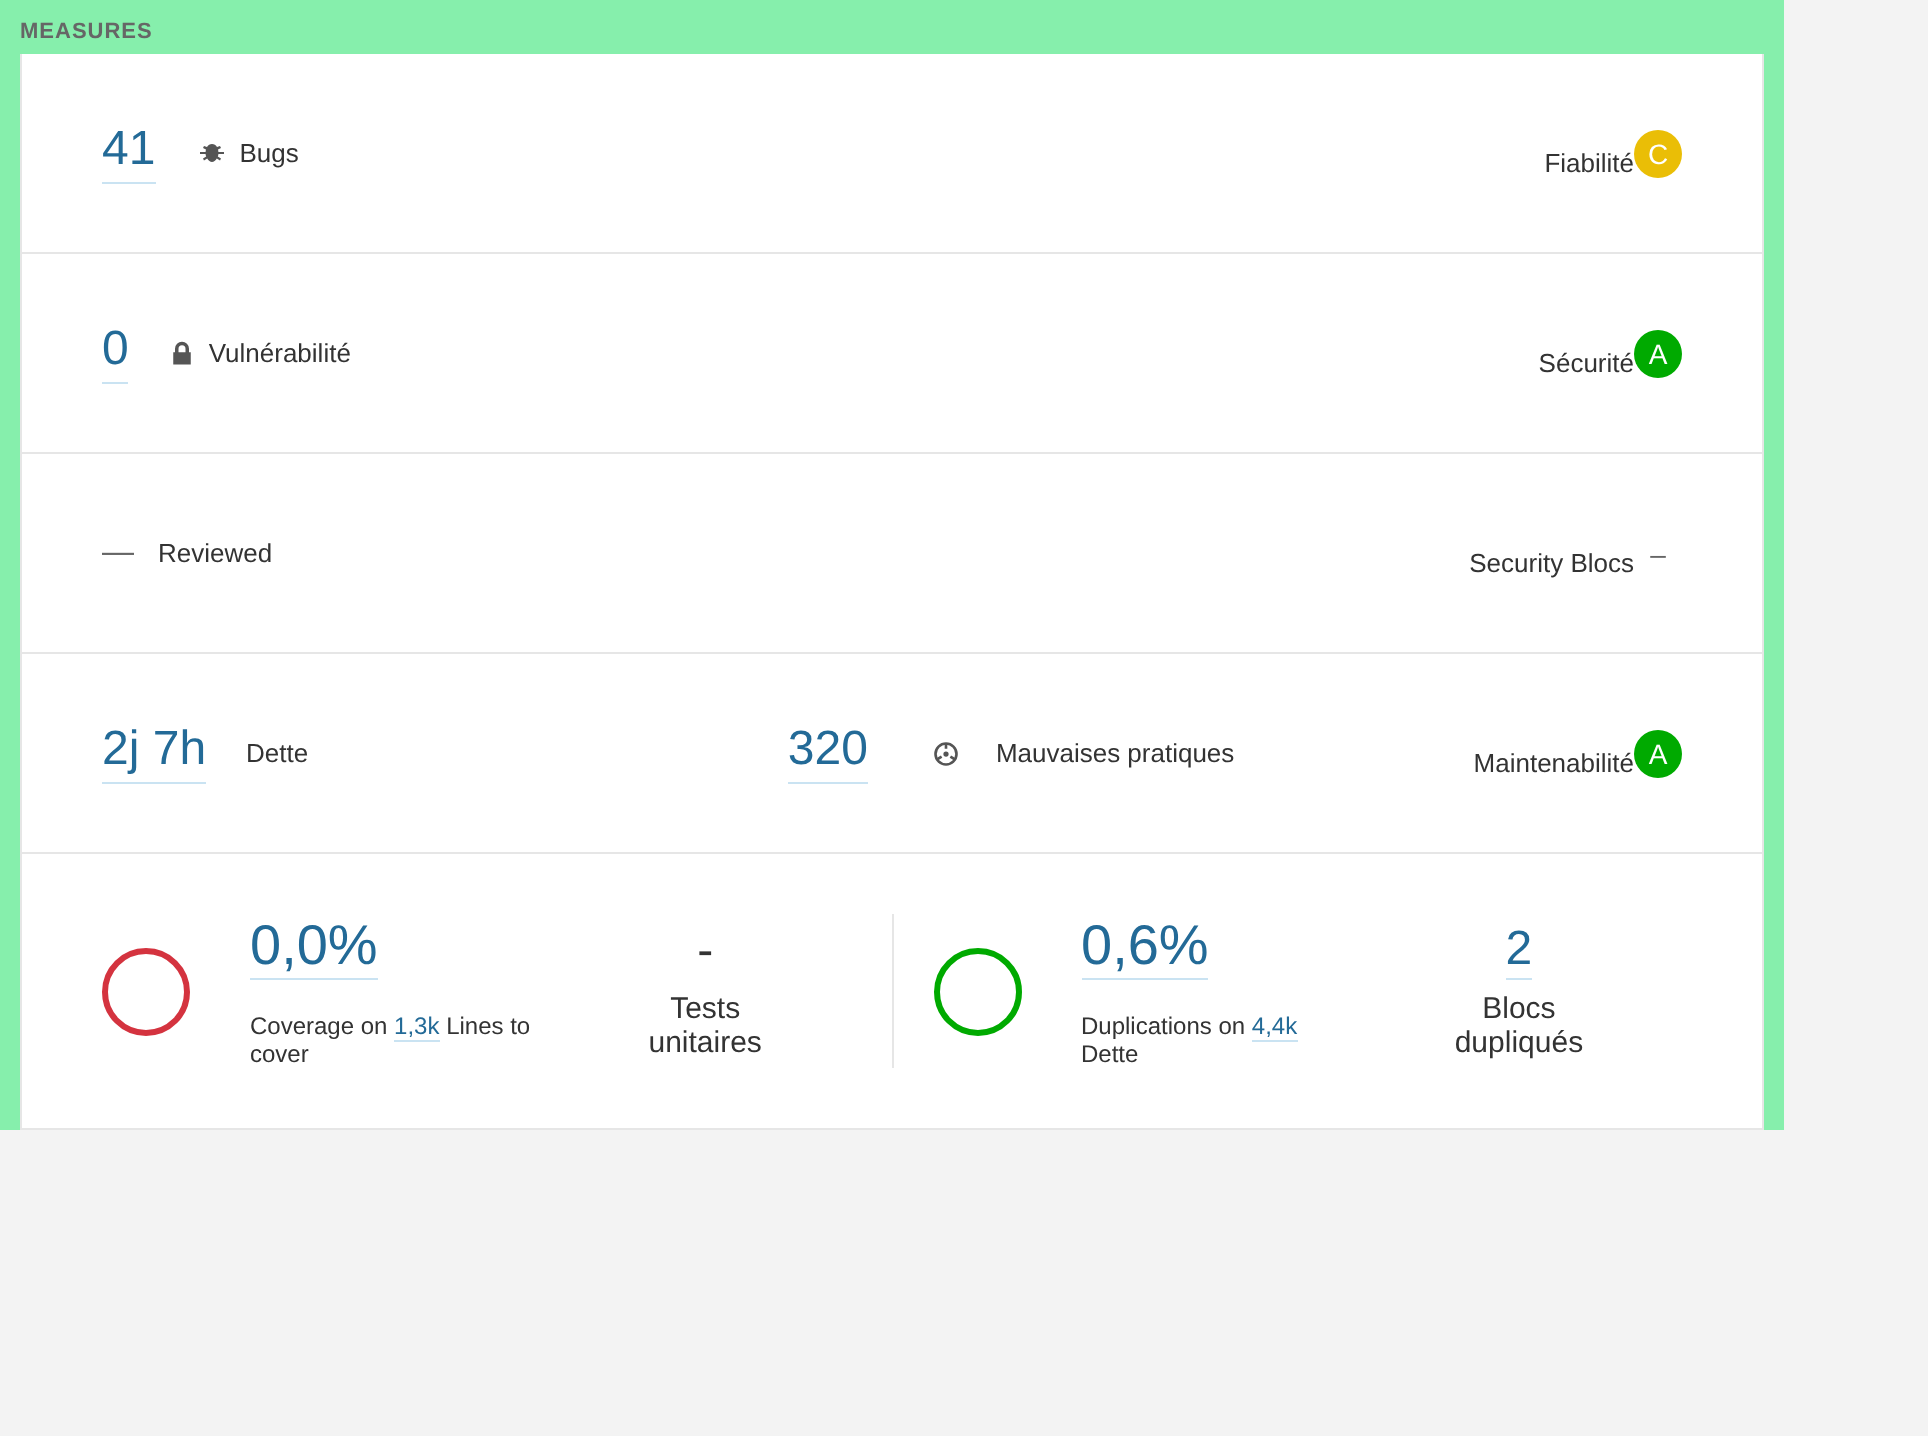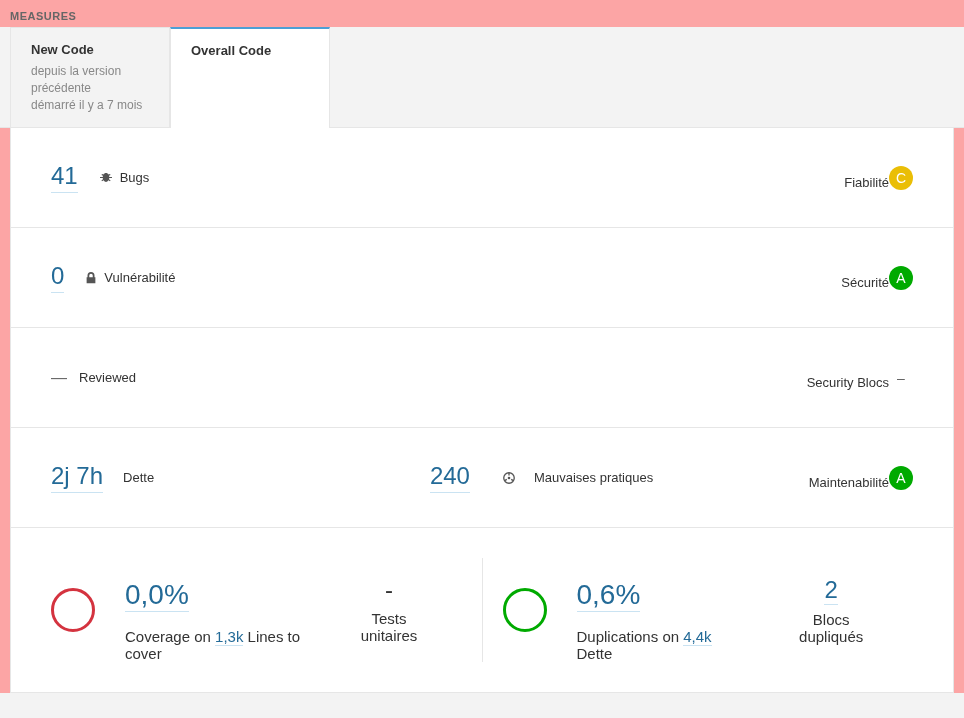--- a/index.html
+++ b/index.html
@@ -1,17 +1,17 @@
 <!DOCTYPE html>
 <html><head>
 <meta charset="utf-8">
 <style>
 * { box-sizing: border-box; margin: 0; padding: 0; }
 body { font-family: -apple-system, BlinkMacSystemFont, "Segoe UI", Helvetica, Arial, sans-serif; background: #f3f3f3; color: #333; font-size: 13px; }
-.container { width: 964px; background: #fca5a5; }
+.container { width: 892px; background: #86efac; }
 .header { padding: 10px 10px 5px 10px; font-size: 11px; font-weight: 600; color: #666; letter-spacing: 0.5px; }
 .tabs { display: flex; border-bottom: 1px solid #e6e6e6; background: #f3f3f3; padding-left: 10px; }
 .tab { padding: 14px 20px; width: 160px; cursor: pointer; }
 .tab.inactive { background: #f3f3f3; border: 1px solid #e6e6e6; border-bottom: none; }
 .tab.active { background: #fff; border-top: 2px solid #4b9fd5; border-left: 1px solid #e6e6e6; border-right: 1px solid #e6e6e6; margin-bottom: -1px; }
 .tab-title { font-size: 13px; font-weight: 600; color: #333; margin-bottom: 6px; }
 .tab-sub { font-size: 12px; color: #888; line-height: 1.4; }
 .panel { background: #fff; margin: 0 10px 10px 10px; border: 1px solid #e6e6e6; border-top: none; }
 .row { display: flex; align-items: center; padding: 30px 40px; border-bottom: 1px solid #e6e6e6; min-height: 100px; }
 .row:last-child { border-bottom: none; }
@@ -27,46 +27,36 @@
 .rating.none { background: transparent; color: #666; border: none; }
 .help-icon { width: 14px; height: 14px; border-radius: 50%; background: #ccc; color: #fff; display: inline-flex; align-items: center; justify-content: center; font-size: 10px; margin-left: 5px; }
 .center-group { display: flex; align-items: center; gap: 12px; flex: 1; }
 .dash { color: #666; font-size: 16px; }
 .bottom-row { display: flex; padding: 30px 40px; gap: 20px; }
 .bottom-half { flex: 1; display: flex; align-items: center; gap: 30px; }
 .circle { width: 44px; height: 44px; border-radius: 50%; border: 3px solid; flex-shrink: 0; }
 .circle.red { border-color: #d4333f; }
 .circle.green { border-color: #00aa00; }
 .pct-block { }
-.pct { font-size: 28px; color: #236a97; border-bottom: 1px solid #cae3f2; display: inline-block; cursor: pointer; margin-top: 21px; }
-.pct-sub { font-size: 15px; color: #333; margin-top: 16px; }
+.pct { font-size: 28px; color: #236a97; border-bottom: 1px solid #cae3f2; display: inline-block; cursor: pointer; }
+.pct-sub { font-size: 12px; color: #333; margin-top: 16px; }
 .pct-sub .link { color: #236a97; border-bottom: 1px solid #cae3f2; cursor: pointer; }
 .stat-block { text-align: center; }
 .stat-val { font-size: 24px; color: #333; }
 .stat-val.link { color: #236a97; border-bottom: 1px solid #cae3f2; display: inline-block; cursor: pointer; }
 .stat-label { font-size: 15px; color: #333; margin-top: 6px; }
 svg { display: block; }
 .sep { width: 1px; background: #e6e6e6; }
 </style>
 </head>
 <body>
 
 <div class="container">
   <div class="header">MEASURES</div>
 
-  <div class="tabs">
-    <div class="tab inactive">
-      <div class="tab-title">New Code</div>
-      <div class="tab-sub">depuis la version précédente</div>
-      <div class="tab-sub">démarré il y a 7 mois</div>
-    </div>
-    <div class="tab active">
-      <div class="tab-title">Overall Code</div>
-    </div>
-  </div>
 
   <div class="panel">
 
     <div class="row">
       <div class="metric-group">
         <span class="big-num">41</span>
         <span class="icon">
           <svg width="16" height="16" viewBox="0 0 16 16">
               <path fill="#555" d="M8 3c1 0 2 .5 2.5 1.5L12 4l.5 1-1.5.8c.1.4.2.8.2 1.2H14v1h-2.8c0 .5-.1.9-.3 1.3l1.6.9-.5 1-1.6-.9C9.7 11.4 8.9 12 8 12s-1.7-.6-2.4-1.7l-1.6.9-.5-1 1.6-.9c-.2-.4-.3-.8-.3-1.3H2V7h2.8c0-.4.1-.8.2-1.2L3.5 5 4 4l1.5.5C6 3.5 7 3 8 3z"></path>
             </svg>
@@ -105,21 +95,21 @@
         <span class="rating none">–</span>
       </div>
     </div>
 
     <div class="row">
       <div class="metric-group">
         <span class="big-num">2j 7h</span>
         <span class="label">Dette</span>
       </div>
       <div class="center-group">
-        <span class="big-num">240</span>
+        <span class="big-num">320</span>
         <span class="icon">
           <svg width="14" height="14" viewBox="0 0 16 16">
               <circle cx="8" cy="8" r="6" fill="none" stroke="#555" stroke-width="1.5"></circle>
               <circle cx="8" cy="8" r="1.5" fill="#555"></circle>
               <path stroke="#555" stroke-width="1.5" d="M8 2v3M3 11l2.5-1.5M13 11l-2.5-1.5"></path>
             </svg>
         </span>
         <span class="label">Mauvaises pratiques</span>
       </div>
       <div class="right-group">

